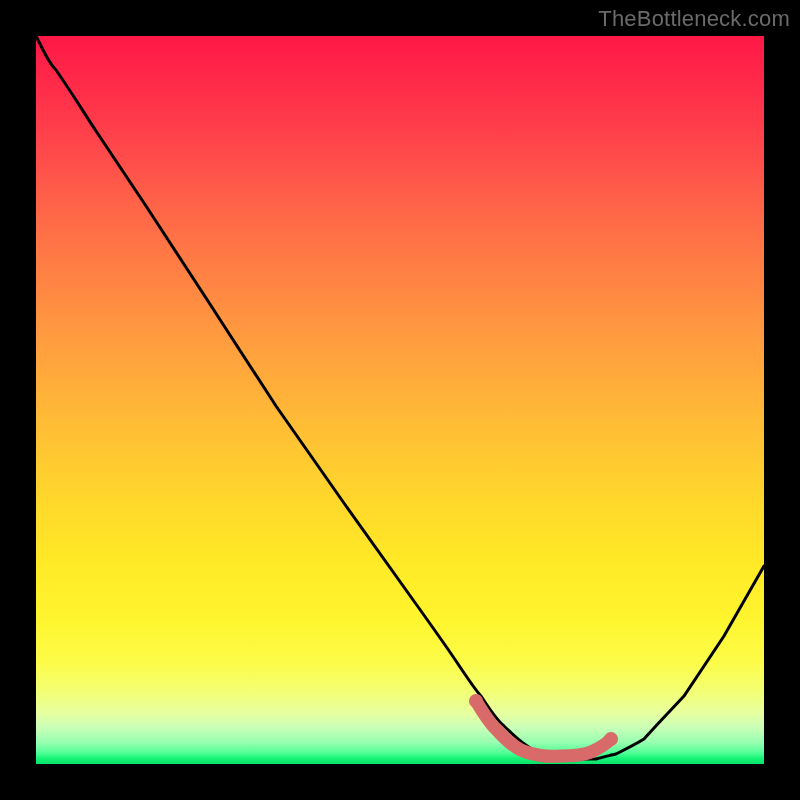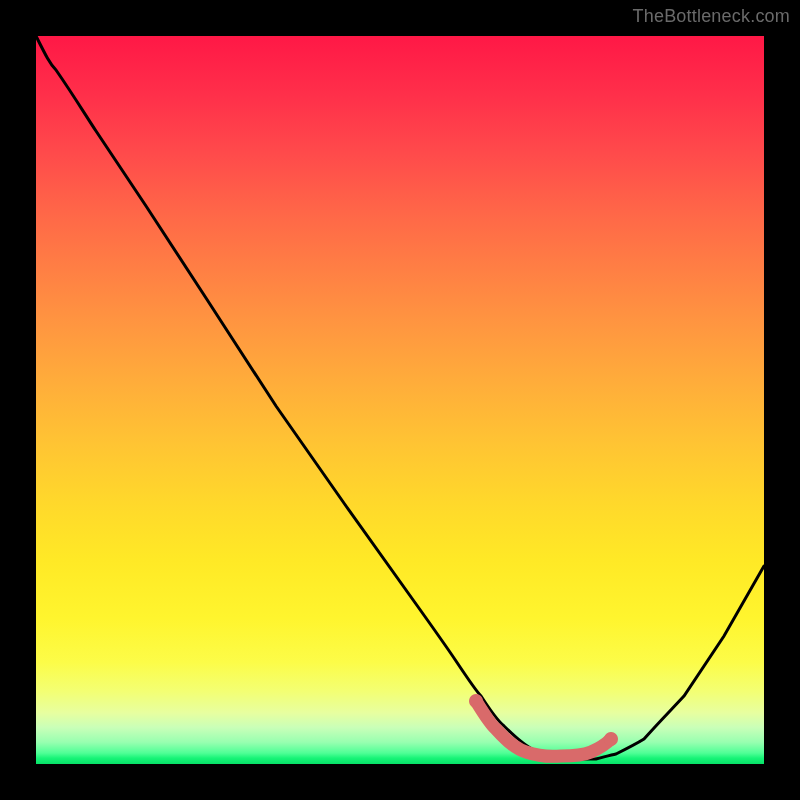--- a/index.html
+++ b/index.html
@@ -46,21 +46,21 @@
       #4fff96 98.5%,
       #17f477 99.2%,
       #07e268 100%
     );
   }
   .watermark {
     position: absolute;
     top: 6px;
     right: 10px;
     color: #6a6a6a;
-    font-size: 18px;
+    font-size: 22px;
     font-weight: 500;
     letter-spacing: 0.2px;
     user-select: none;
   }
   svg.curve {
     position: absolute;
     left: 0;
     top: 0;
     width: 728px;
     height: 728px;

